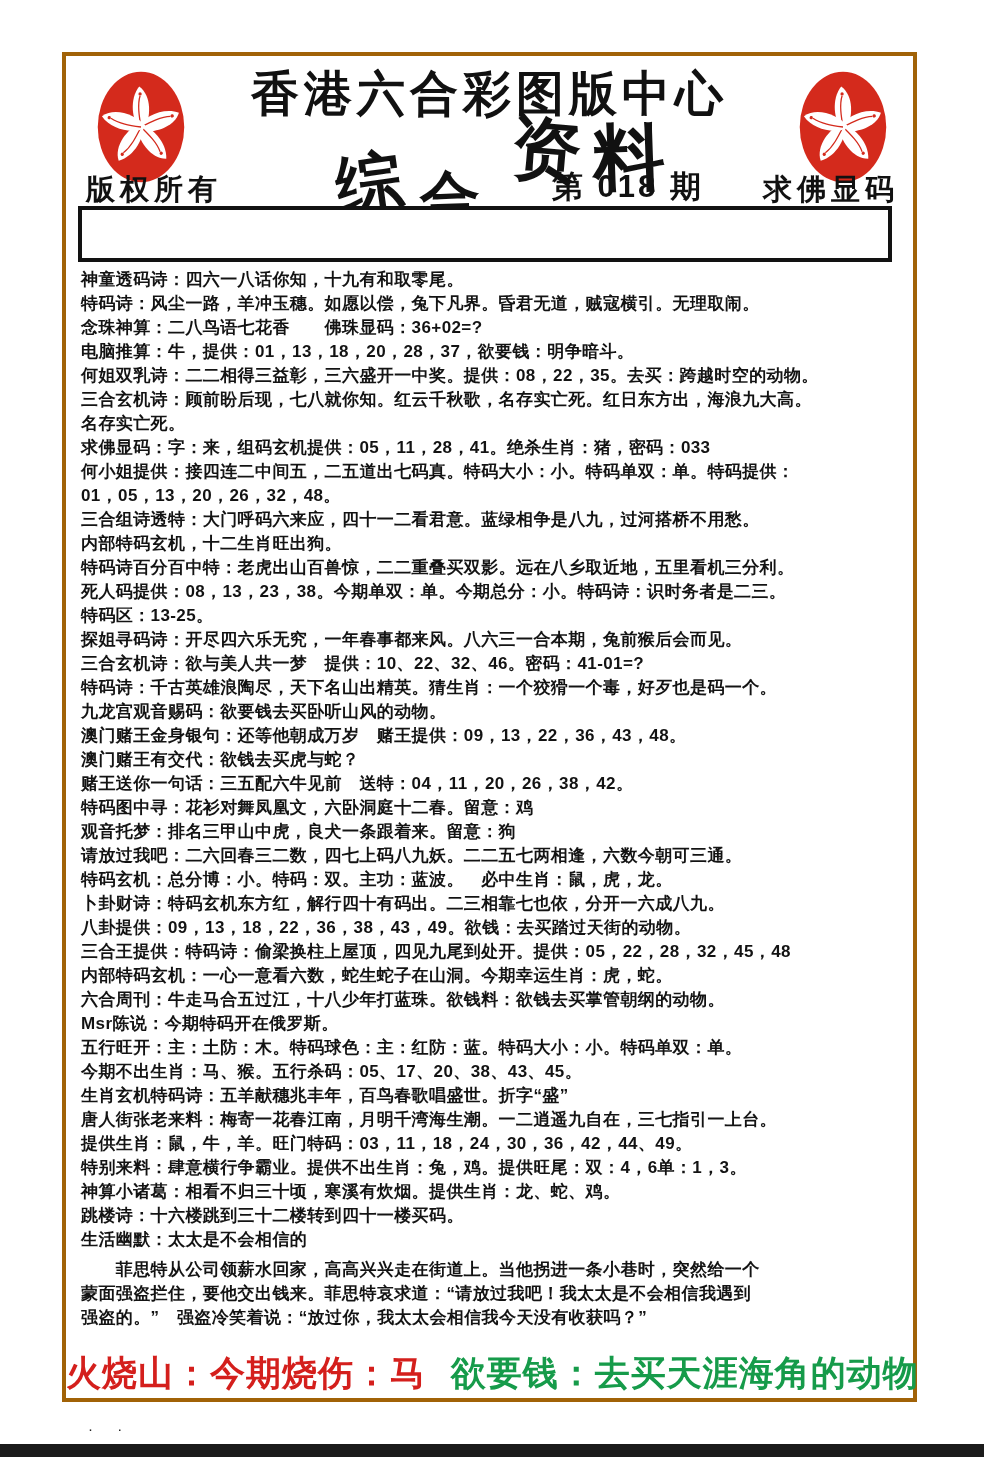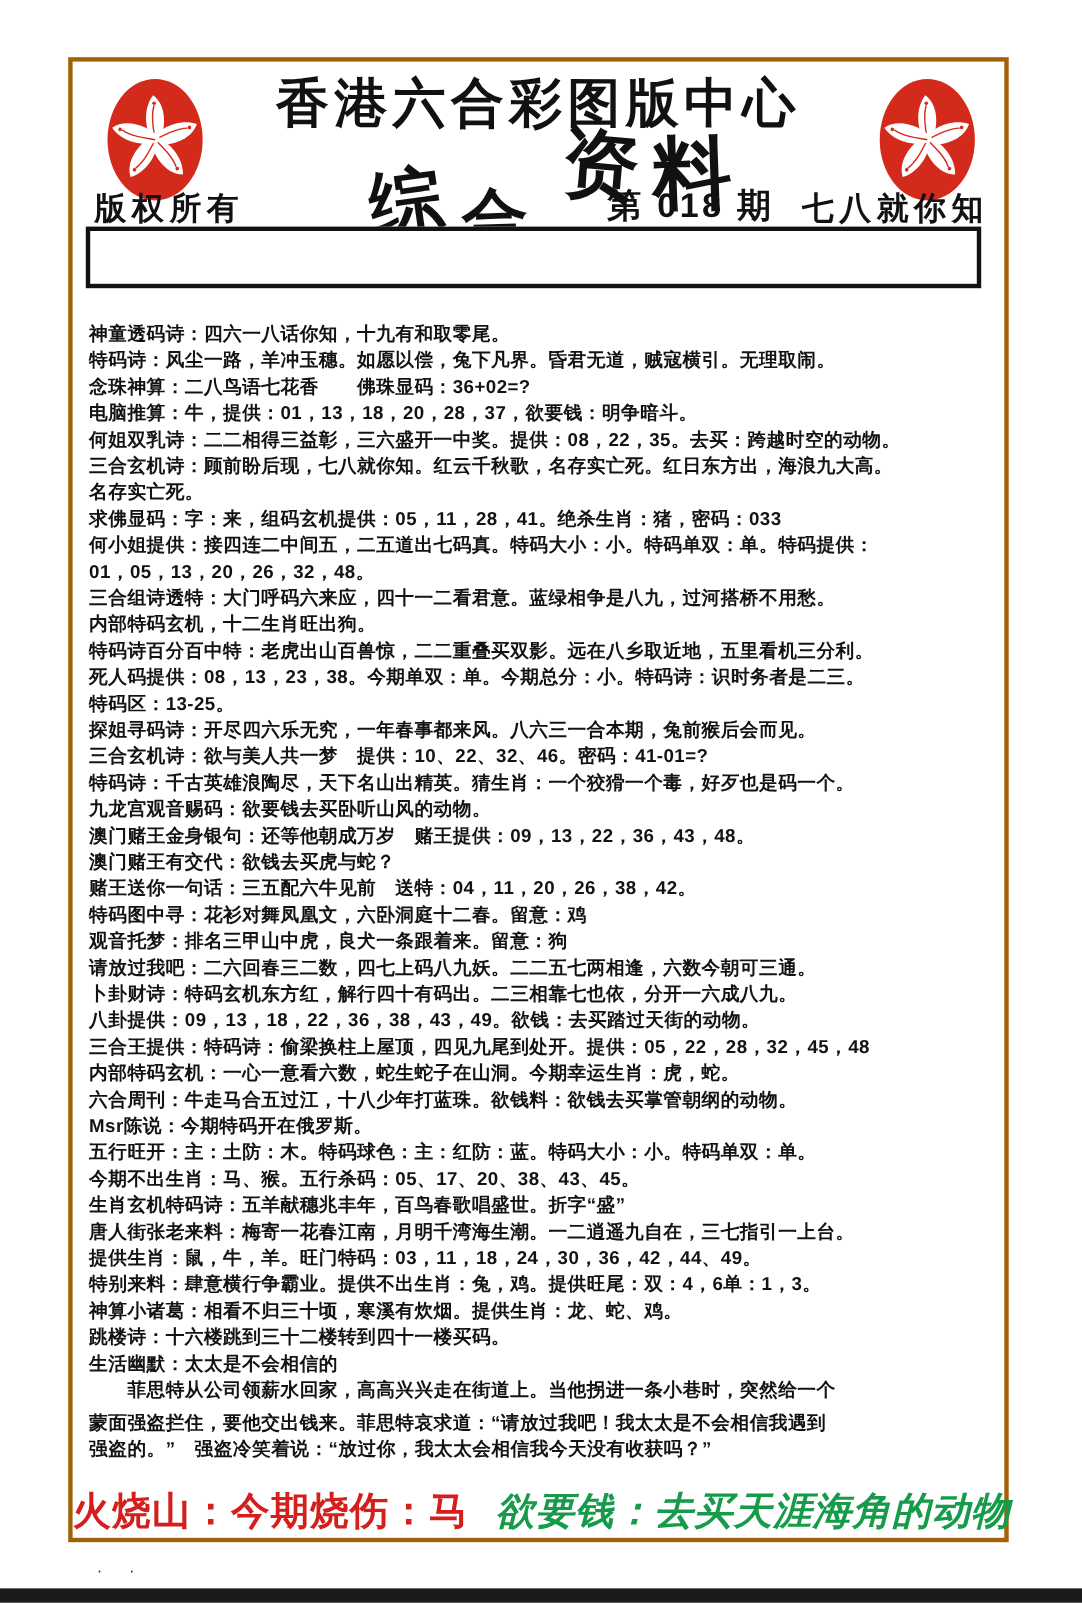--- a/index.html
+++ b/index.html
@@ -32,33 +32,33 @@
   }
   .notice{position:absolute;top:114px;font-size:29px;font-weight:800;letter-spacing:5px;white-space:nowrap;}
   .notice.left{left:20px;}
   .notice.right{right:14px;}
   
   .empty-box{
     position:absolute;left:12px;top:150px;width:806px;height:48px;
     border:4px solid #121212;background:#fff;
   }
   
-  .content{position:absolute;left:15px;top:212px;width:822px;margin-top:24px;}
+  .content{position:absolute;left:15px;top:212px;width:822px;}
   .content .line{
     font-size:17px;line-height:24px;font-weight:600;letter-spacing:0.4px;
     white-space:nowrap;color:#131313;
   }
   .content .line:nth-child(42){margin-top:6px;}
   
   .footer-line{
     position:absolute;left:0;right:0;top:1294px;text-align:center;
     font-size:35px;font-weight:800;letter-spacing:1px;white-space:nowrap;
   }
   .footer-line .red{color:#d41f1c;}
-  .footer-line .green{color:#169b4a;margin-left:14px;font-style:italic;}
+  .footer-line .green{color:#169b4a;margin-left:14px;}
   .dots{position:absolute;left:88px;top:1420px;font-size:15px;letter-spacing:10px;color:#222;}
   .bottom-bar{position:absolute;left:0;bottom:0;width:100%;height:13px;background:#1b1b1b;}
 </style>
 </head>
 <body>
 
 <div class="frame">
 
   <svg class="logo left" viewBox="-50 -62 100 124">
     <ellipse cx="0" cy="0" rx="47" ry="60" fill="#d42a1c"></ellipse>
@@ -126,21 +126,21 @@
 
   <div class="calli">
     <span class="c0">综</span>
     <span class="c1">合</span>
     <span class="c2">资</span>
     <span class="c3">料</span>
   </div>
 
   <div class="issue">第 018 期</div>
   <div class="notice left">版权所有</div>
-  <div class="notice right">七八就你知</div>
+  <div class="notice right">求佛显码</div>
 
   <div class="empty-box"></div>
 
   <div class="content">
       <div class="line">神童透码诗：四六一八话你知，十九有和取零尾。</div>
       <div class="line">特码诗：风尘一路，羊冲玉穗。如愿以偿，兔下凡界。昏君无道，贼寇横引。无理取闹。</div>
       <div class="line">念珠神算：二八鸟语七花香　　佛珠显码：36+02=?</div>
       <div class="line">电脑推算：牛，提供：01，13，18，20，28，37，欲要钱：明争暗斗。</div>
       <div class="line">何姐双乳诗：二二相得三益彰，三六盛开一中奖。提供：08，22，35。去买：跨越时空的动物。</div>
       <div class="line">三合玄机诗：顾前盼后现，七八就你知。红云千秋歌，名存实亡死。红日东方出，海浪九大高。</div>
@@ -156,20 +156,21 @@
       <div class="line">探姐寻码诗：开尽四六乐无究，一年春事都来风。八六三一合本期，兔前猴后会而见。</div>
       <div class="line">三合玄机诗：欲与美人共一梦　提供：10、22、32、46。密码：41-01=?</div>
       <div class="line">特码诗：千古英雄浪陶尽，天下名山出精英。猜生肖：一个狡猾一个毒，好歹也是码一个。</div>
       <div class="line">九龙宫观音赐码：欲要钱去买卧听山风的动物。</div>
       <div class="line">澳门赌王金身银句：还等他朝成万岁　赌王提供：09，13，22，36，43，48。</div>
       <div class="line">澳门赌王有交代：欲钱去买虎与蛇？</div>
       <div class="line">赌王送你一句话：三五配六牛见前　送特：04，11，20，26，38，42。</div>
       <div class="line">特码图中寻：花衫对舞凤凰文，六卧洞庭十二春。留意：鸡</div>
       <div class="line">观音托梦：排名三甲山中虎，良犬一条跟着来。留意：狗</div>
       <div class="line">请放过我吧：二六回春三二数，四七上码八九妖。二二五七两相逢，六数今朝可三通。</div>
+      <div class="line">特码玄机：总分博：小。特码：双。主功：蓝波。　必中生肖：鼠，虎，龙。</div>
       <div class="line">卜卦财诗：特码玄机东方红，解行四十有码出。二三相靠七也依，分开一六成八九。</div>
       <div class="line">八卦提供：09，13，18，22，36，38，43，49。欲钱：去买踏过天街的动物。</div>
       <div class="line">三合王提供：特码诗：偷梁换柱上屋顶，四见九尾到处开。提供：05，22，28，32，45，48</div>
       <div class="line">内部特码玄机：一心一意看六数，蛇生蛇子在山洞。今期幸运生肖：虎，蛇。</div>
       <div class="line">六合周刊：牛走马合五过江，十八少年打蓝珠。欲钱料：欲钱去买掌管朝纲的动物。</div>
       <div class="line">Msr陈说：今期特码开在俄罗斯。</div>
       <div class="line">五行旺开：主：土防：木。特码球色：主：红防：蓝。特码大小：小。特码单双：单。</div>
       <div class="line">今期不出生肖：马、猴。五行杀码：05、17、20、38、43、45。</div>
       <div class="line">生肖玄机特码诗：五羊献穗兆丰年，百鸟春歌唱盛世。折字“盛”</div>
       <div class="line">唐人街张老来料：梅寄一花春江南，月明千湾海生潮。一二逍遥九自在，三七指引一上台。</div>

